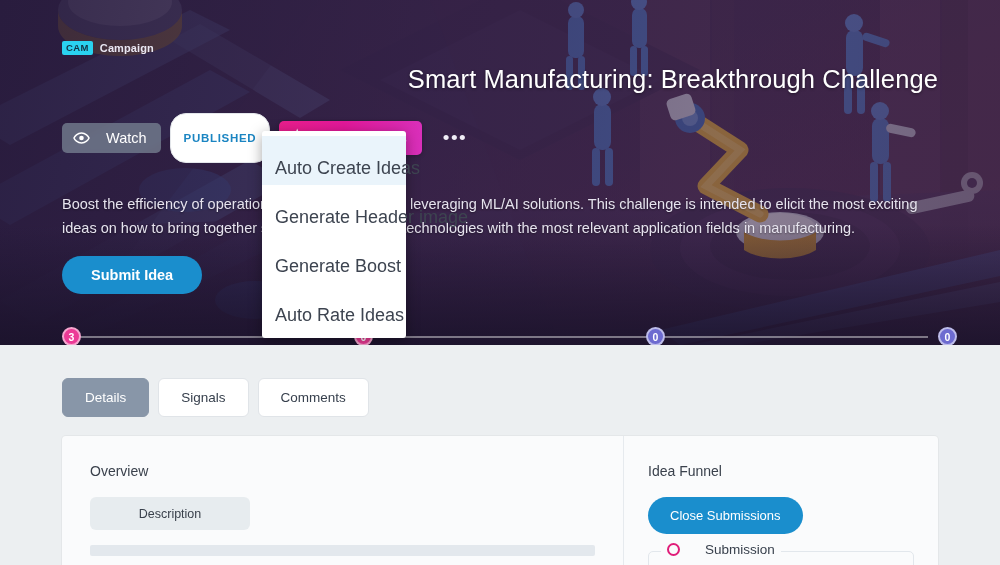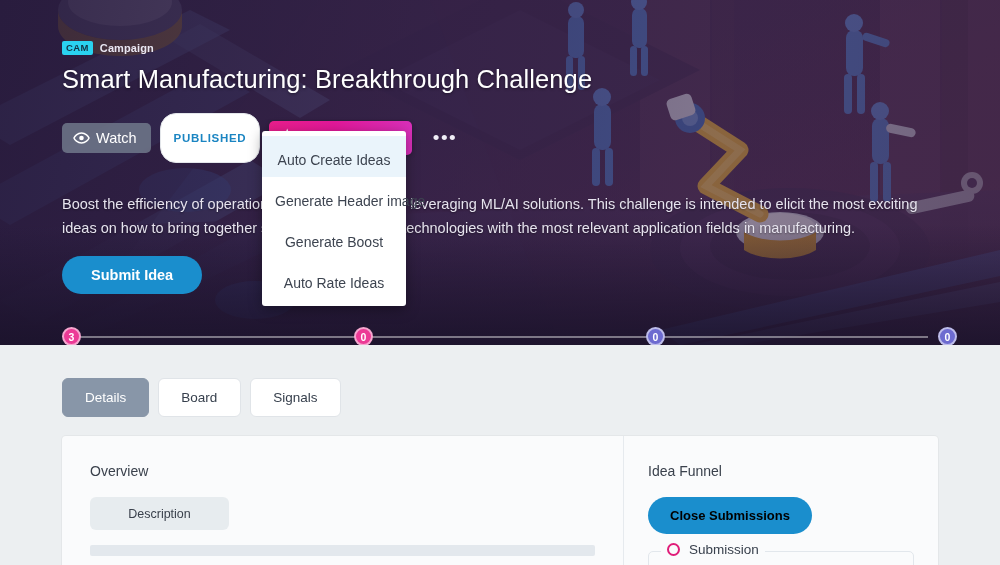--- a/index.html
+++ b/index.html
@@ -43,27 +43,28 @@
     font-size: 9.5px; font-weight: 700; letter-spacing: .4px;
     padding: 1px 4px; border-radius: 2px; line-height: 12px;
   }
   .eyebrow-label { color: #e9e6f2; font-size: 11px; font-weight: 700; letter-spacing: .1px; }
 
   
   .hero-title {
     color: #fff; font-size: 25.5px; font-weight: 400;
     letter-spacing: .1px; margin-top: 10px; line-height: 1.15;
     text-shadow: 0 1px 3px rgba(0,0,0,.45);
+    text-align: right;
   }
 
   
   .action-row { display: flex; align-items: center; gap: 9px; margin-top: 19px; }
 
   .btn-watch {
-    display: inline-flex; align-items: center; gap: 6px;
+    display: inline-flex; align-items: center; gap: 16px;
     background: rgba(118,128,145,.78);
     color: #fff; font-size: 14.5px;
     border: none; border-radius: 5px;
     padding: 7px 14px 7px 11px; cursor: pointer;
     backdrop-filter: blur(2px);
   }
   .btn-watch svg { display: block; }
 
   .btn-published {
     background: #fff; color: #1b85c2;
@@ -129,22 +130,22 @@
   .dropdown {
     position: absolute; z-index: 40;
     left: 262px; top: 131px;
     width: 144px;
     background: #fff;
     border-radius: 3px;
     box-shadow: 0 3px 14px rgba(0,0,0,.35);
     padding: 5px 0 6px;
   }
   .dd-item {
-    font-size: 14px; color: #3d4450;
-    padding: 17px 13px 9px 13px;
+    font-size: 18px; color: #3d4450;
+    padding: 25px 13px 9px 13px;
     cursor: pointer; white-space: nowrap;
     line-height: 15px;
     text-align: center;
   }
   .dd-item.active { background: #eaf4fb; }
 
   
   .page-body {
     position: relative;
     background: #eceff1;
@@ -174,48 +175,48 @@
   }
   .panel-left { flex: 1 1 auto; padding: 27px 28px 0 28px; border-right: 1px solid #e6eaee; }
   .panel-right { flex: 0 0 314px; padding: 27px 24px 0 24px; }
 
   .section-title { font-size: 14px; color: #3a414c; }
 
   .desc-chip {
     margin-top: 18px;
     background: #e7ecef;
     border-radius: 6px;
-    width: 139px; height: 33px;
+    width: 160px; height: 33px;
     display: flex; align-items: center; justify-content: center;
     font-size: 12.5px; color: #3a414c;
     cursor: pointer;
   }
 
   .skel { height: 11px; border-radius: 2px; margin-top: 15px; }
   .skel.a { background: #e3e8ed; }
 
   .btn-close-sub {
     margin-top: 18px;
-    background: #1a8ecd; color: #000000;
-    font-size: 13px; font-weight: 700;
+    background: #1a8ecd; color: #ffffff;
+    font-size: 13px; font-weight: 400;
     border: none; border-radius: 19px;
     padding: 11px 22px; cursor: pointer;
   }
 
   .funnel-box {
     margin-top: 17px;
     border: 1px solid #e2e7ec;
     border-radius: 5px;
     height: 40px;
     position: relative;
   }
   .funnel-legend {
     position: absolute; top: -10px; left: 12px;
     background: #fafbfc; padding: 0 6px;
-    display: flex; align-items: center; gap: 9px;
+    display: flex; align-items: center; gap: 25px;
   }
   .funnel-ring {
     width: 13px; height: 13px; border-radius: 50%;
     border: 2.4px solid #e01d79;
   }
   .funnel-text { font-size: 13.5px; color: #39414d; }
 </style>
 </head>
 <body>
 
@@ -402,22 +403,22 @@
       <div class="dd-item">Generate Header image</div>
       <div class="dd-item">Generate Boost</div>
       <div class="dd-item">Auto Rate Ideas</div>
     </div>
 </div>
 
 <div class="page-body">
 
   <div class="tabs" id="tabs-host">
       <button class="tab active">Details</button>
-      <button class="tab">Board</button>
       <button class="tab">Signals</button>
+      <button class="tab">Comments</button>
     </div>
 
   <div class="panel">
 
     <div class="panel-left">
       <div class="section-title">Overview</div>
       <div class="desc-chip">Description</div>
       <div class="skel a"></div>
 
     </div>

